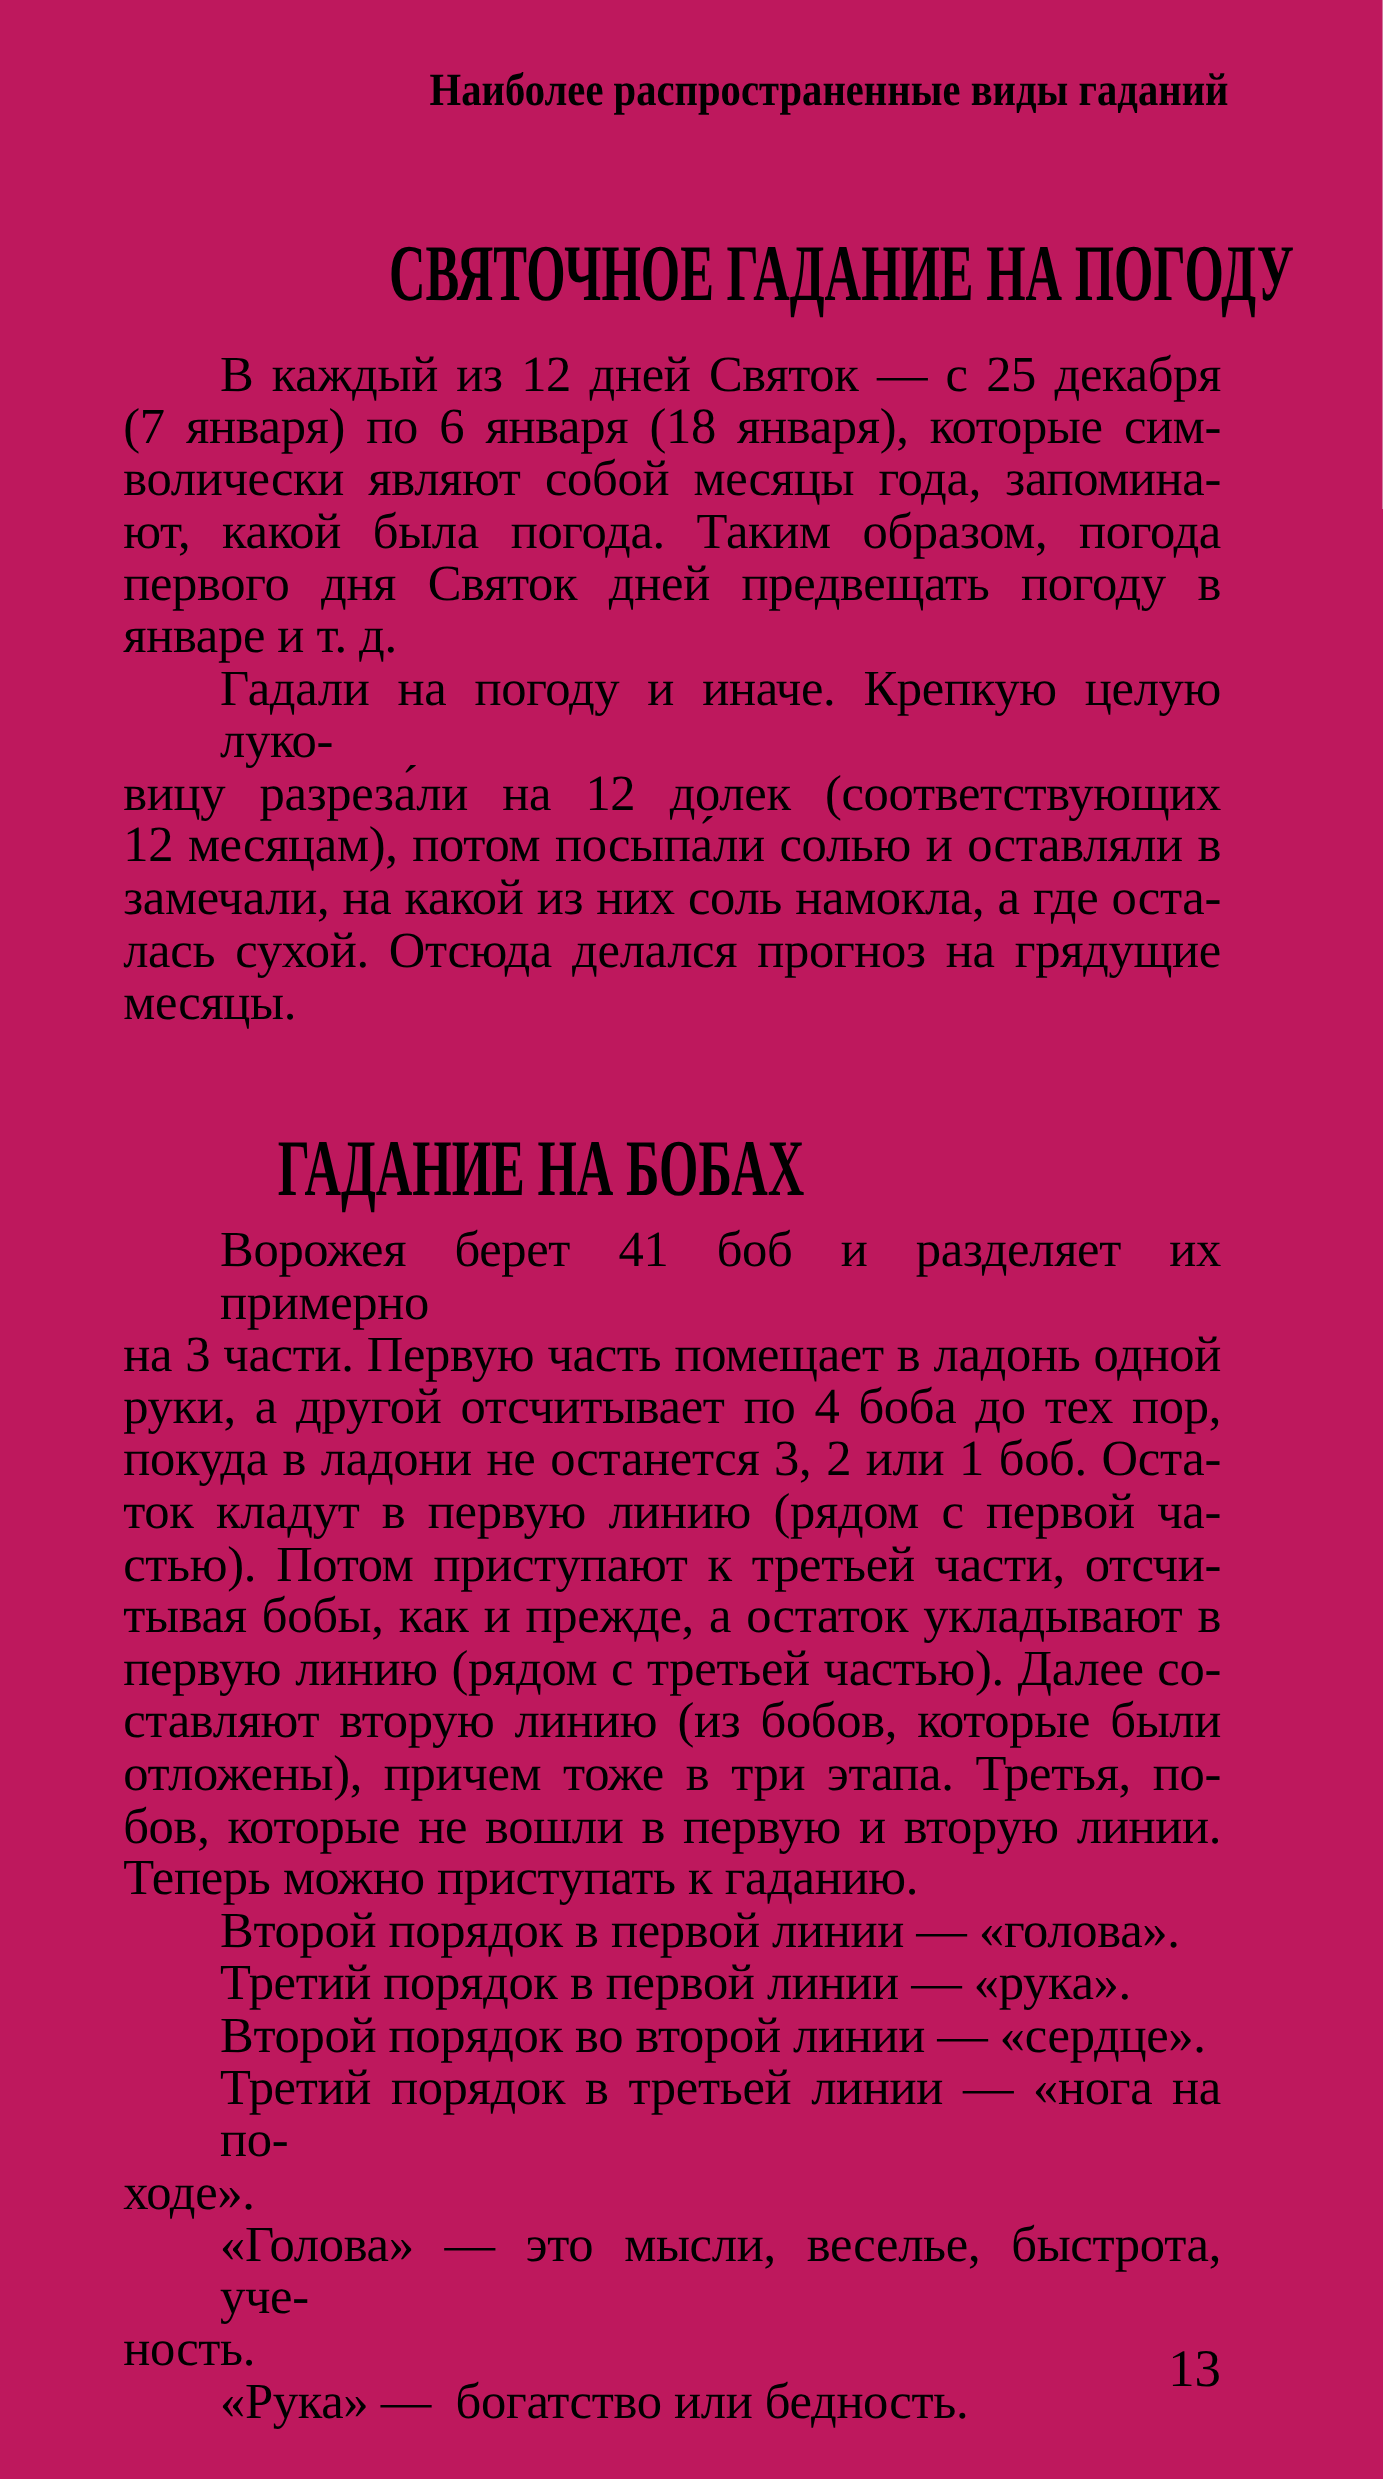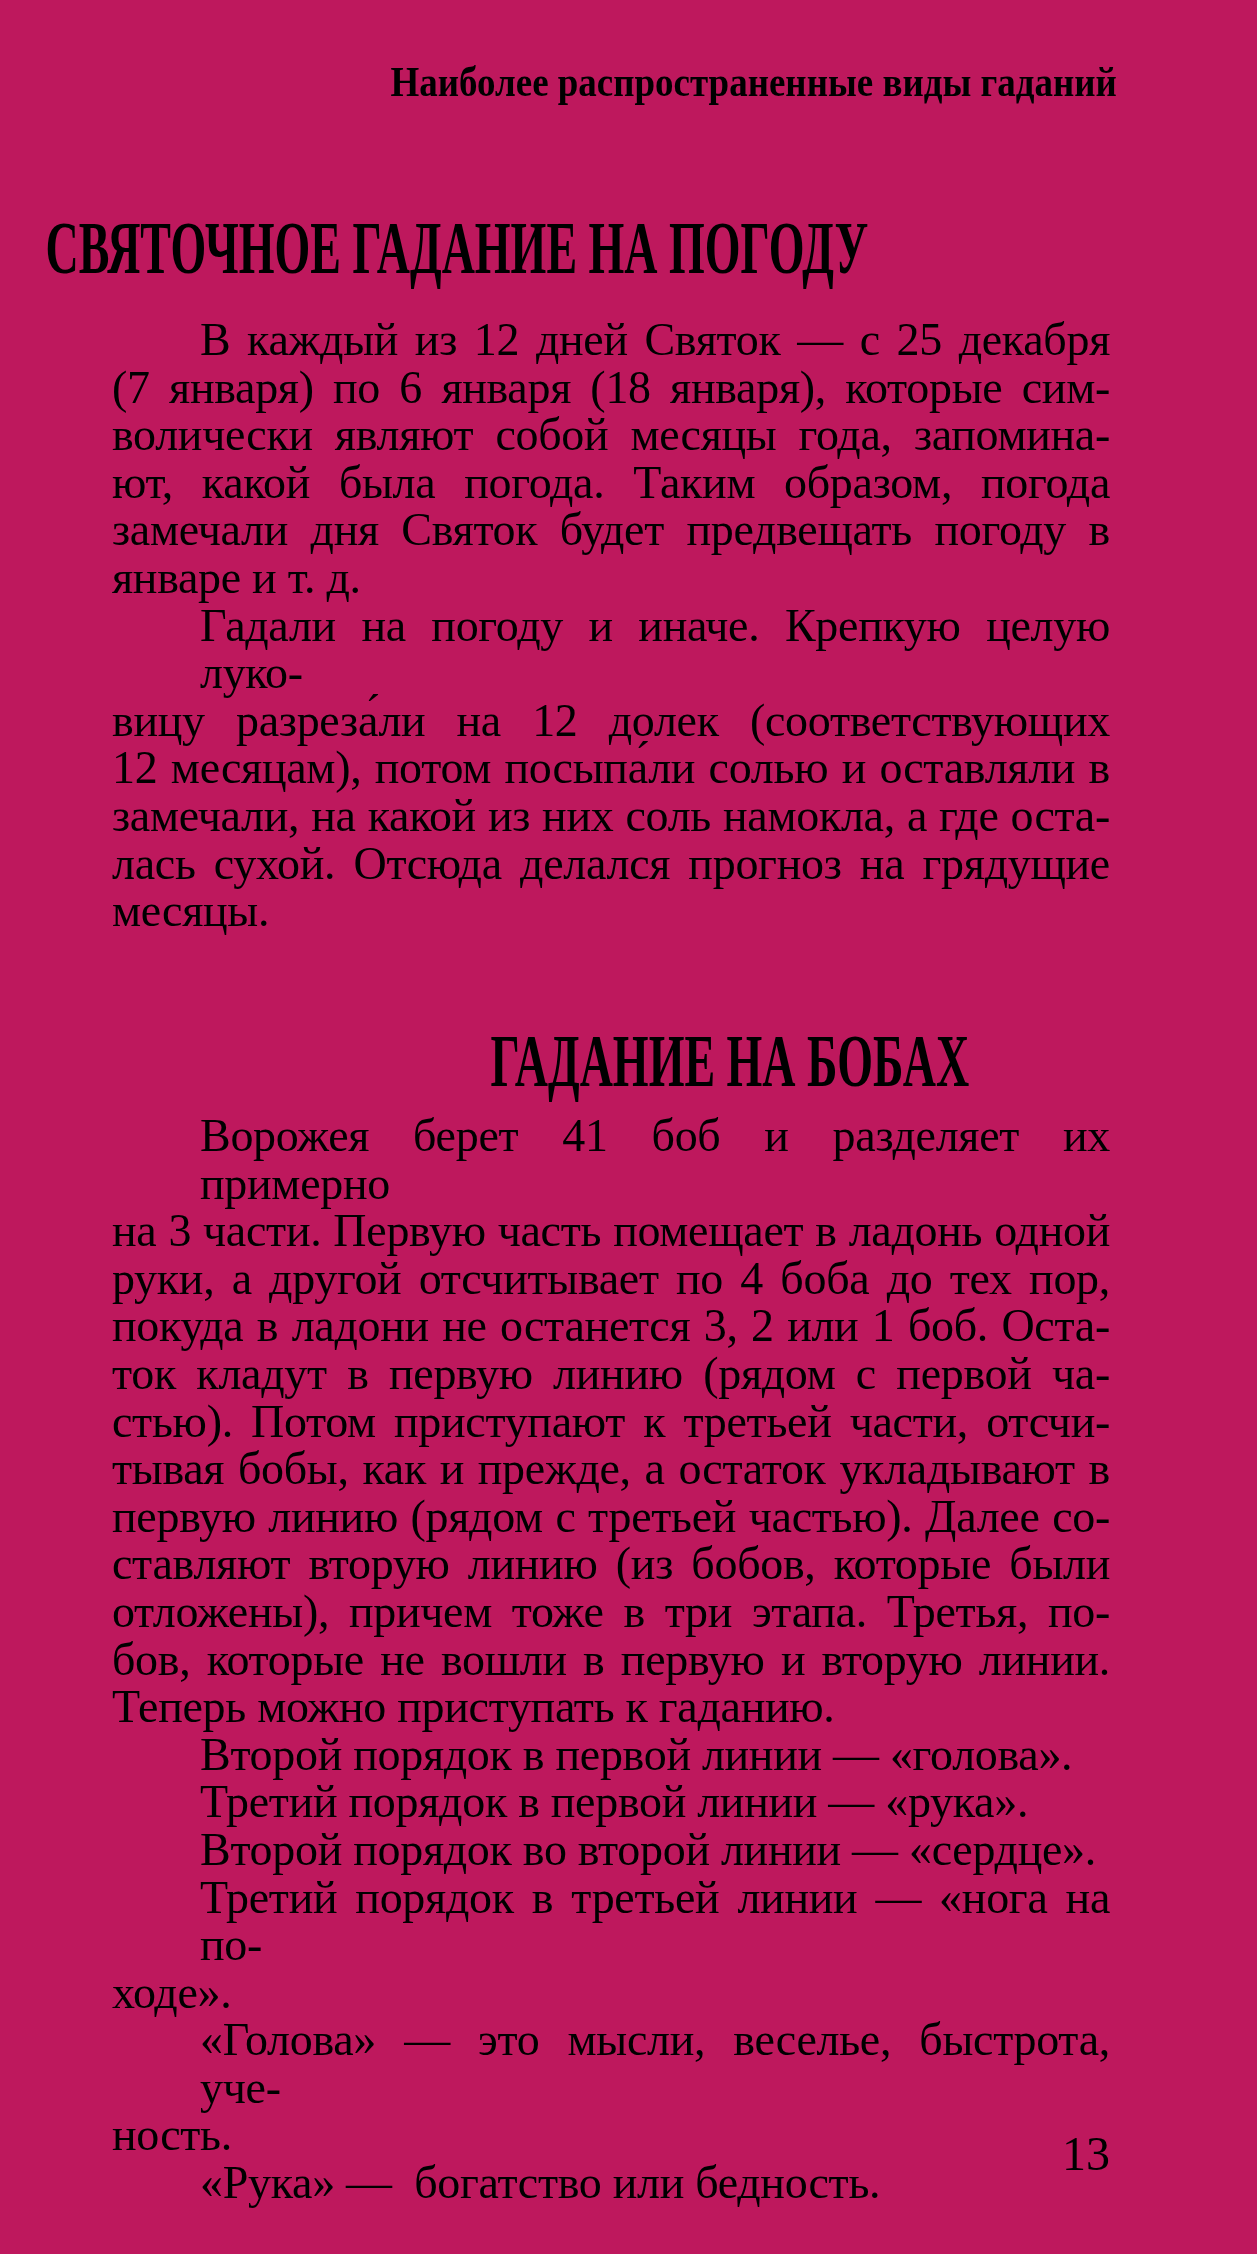--- a/index.html
+++ b/index.html
@@ -28,21 +28,21 @@
     white-space: nowrap;
     transform: scaleX(0.88);
     transform-origin: 50% 50%;
   }
   
   .heading {
     position: absolute;
     left: 112px;
     width: 998px;
     display: flex;
-    justify-content: flex-end;
+    justify-content: flex-start;
     margin: 0;
   }
   .heading span {
     display: inline-block;
     font-size: 73px;
     font-weight: bold;
     line-height: 1;
     white-space: nowrap;
     transform: scaleX(0.63);
     transform-origin: 50% 50%;
@@ -82,21 +82,21 @@
 
   <h1 class="heading heading-1">
     <span>СВЯТОЧНОЕ ГАДАНИЕ НА ПОГОДУ</span>
   </h1>
 
   <div class="lines sec-1">
       <div class="line j ind">В каждый из 12 дней Святок — с 25 декабря</div>
       <div class="line j">(7 января) по 6 января (18 января), которые сим-</div>
       <div class="line j">волически являют собой месяцы года, запомина-</div>
       <div class="line j">ют, какой была погода. Таким образом, погода</div>
-      <div class="line j">замечали дня Святок будет предвещать погоду в</div>
+      <div class="line j">первого дня Святок дней предвещать погоду в</div>
       <div class="line">январе и т. д.</div>
       <div class="line j ind">Гадали на погоду и иначе. Крепкую целую луко-</div>
       <div class="line j">вицу разреза́ли на 12 долек (соответствующих</div>
       <div class="line j">12 месяцам), потом посыпа́ли солью и оставляли в</div>
       <div class="line j">замечали, на какой из них соль намокла, а где оста-</div>
       <div class="line j">лась сухой. Отсюда делался прогноз на грядущие</div>
       <div class="line">месяцы.</div>
     </div>
 
   <h1 class="heading heading-2">

